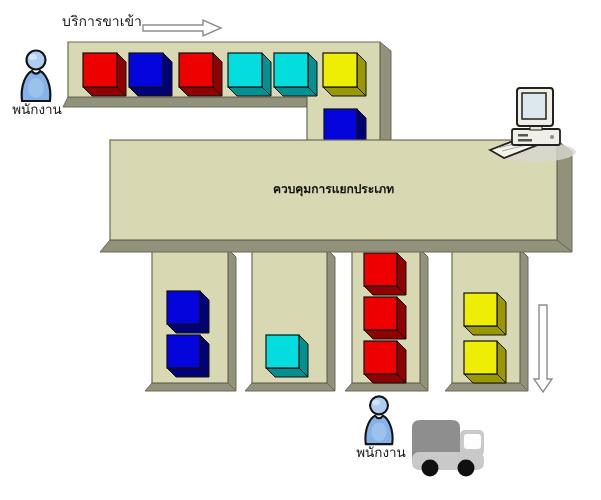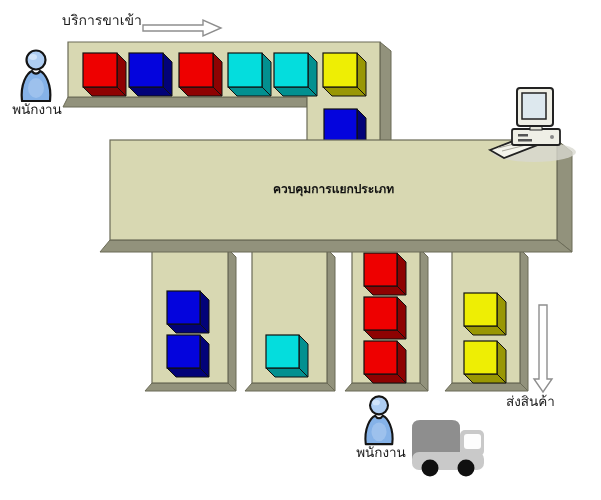--- a/index.html
+++ b/index.html
@@ -4,21 +4,21 @@
 <style>
   html,body{margin:0;padding:0;background:#fff;}
   .canvas{
     position:relative;width:601px;height:500px;background:#ffffff;
     font-family:"Liberation Sans",sans-serif;overflow:hidden;
     --belt_face:#d8d8b2;--belt_side:#92927c;--belt_outline:#6b6b57;
   }
   .abs{position:absolute;}
   svg{display:block;}
   svg.cube{position:absolute;}
-  .lbl{position:absolute;color:#1c1c1c;line-height:1.15;white-space:nowrap;font-family:Liberation Serif, serif;}
+  .lbl{position:absolute;color:#1c1c1c;line-height:1.15;white-space:nowrap;}
   .lbl-incoming{left:62px;top:13px;font-size:14px;}
   .lbl-staff-top{left:2px;top:102px;width:70px;text-align:center;font-size:13.5px;}
   .lbl-staff-bottom{left:348px;top:445px;width:66px;text-align:center;font-size:13.5px;}
   .lbl-dispatch{left:506px;top:394px;width:78px;font-size:13.5px;}
   .lbl-control{
     left:110px;top:140px;width:447px;height:100px;
     display:flex;align-items:center;justify-content:center;
     font-size:12px;font-weight:bold;color:#101010;
   }
 </style>
@@ -187,15 +187,14 @@
     <rect x="4" y="38" width="72" height="18" rx="7" fill="#c9c9c9"></rect>
     <rect x="52" y="16" width="24" height="26" rx="5" fill="#c9c9c9"></rect>
     <rect x="56" y="20" width="17" height="15" rx="3" fill="#fdfdfd"></rect>
     <circle cx="22" cy="54" r="8.5" fill="#101010"></circle>
     <circle cx="58" cy="54" r="8.5" fill="#101010"></circle>
   </svg>
 
   <svg class="abs" style="left:530px;top:302px" width="26" height="94">
     <polygon points="9,3 17,3 17,77 22,77 13,90 4,77 9,77" fill="#ffffff" stroke="#8e8e8e" stroke-width="1.4"></polygon>
   </svg>
-  <div class="lbl lbl-dispatch">ส่งสินค้า</div>
 
 </div>
 
 </body></html>

